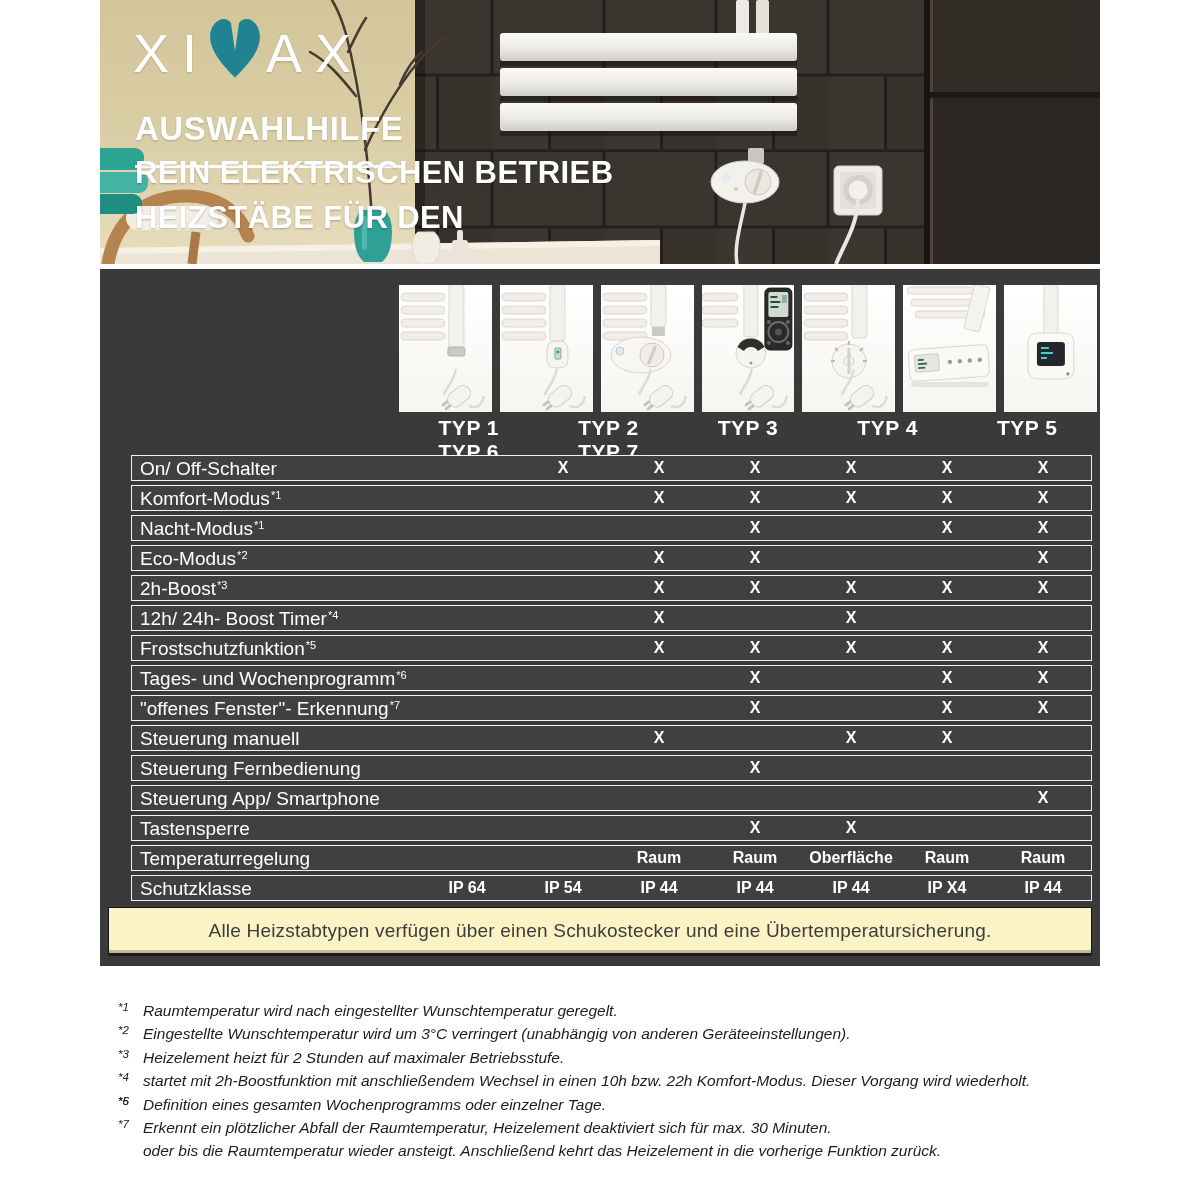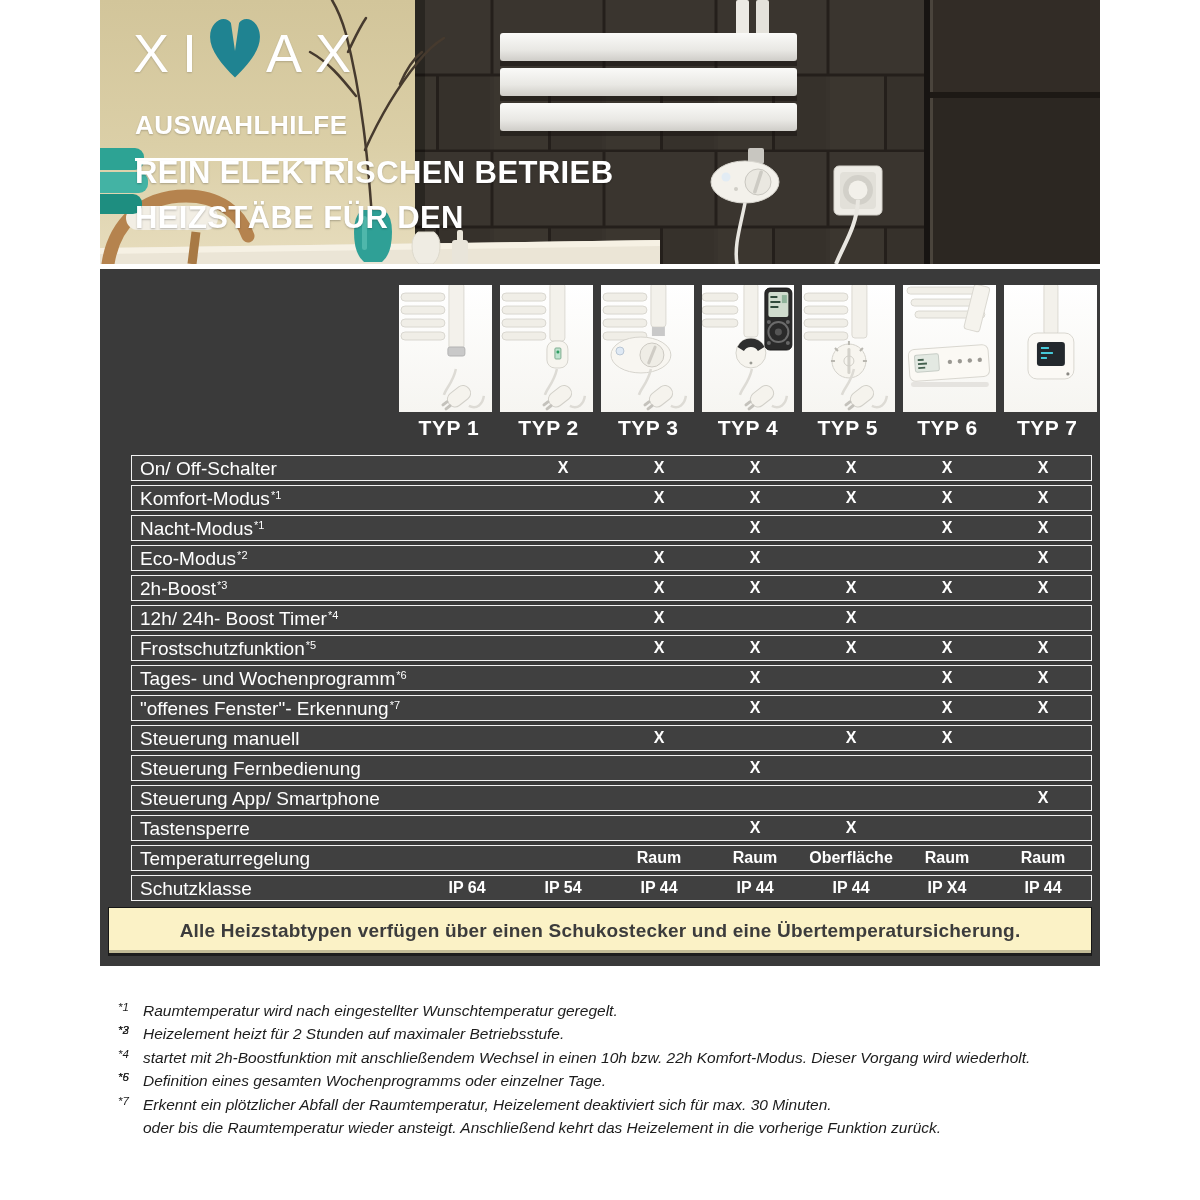--- a/index.html
+++ b/index.html
@@ -12,42 +12,42 @@
   *{margin:0;padding:0;box-sizing:border-box;}
   html,body{width:1200px;height:1200px;background:#fff;font-family:"Liberation Sans",sans-serif;}
   .page{position:relative;width:1200px;height:1200px;background:#fff;overflow:hidden;}
 
   
   .hero{position:absolute;left:100px;top:0;width:1000px;height:264px;overflow:hidden;background:#d7caa0;}
   .hero-photo{position:absolute;inset:0;width:1000px;height:264px;display:block;}
   .logo{position:absolute;left:33px;top:12px;display:flex;align-items:flex-end;color:#fff;
         font-size:54px;font-weight:400;letter-spacing:13px;line-height:1;text-shadow:0 1px 2px rgba(0,0,0,.18);}
   .logo .m-icon{width:58px;height:64px;margin:4px 2px 0 -4px;color:var(--teal);}
-  .eyebrow{position:absolute;left:35px;top:110px;display:inline-block;color:#fff;font-size:26px;font-weight:700;
+  .eyebrow{position:absolute;left:35px;top:110px;display:inline-block;color:#fff;font-size:33px;font-weight:700;
            letter-spacing:.5px;border-bottom:3px solid #fff;padding-bottom:17px;text-shadow:0 1px 2px rgba(0,0,0,.22);}
   .hero-title{position:absolute;left:35px;top:150px;color:#fff;font-size:31px;font-weight:700;line-height:45px;
               letter-spacing:.4px;text-shadow:0 1px 2px rgba(0,0,0,.25);}
 
   
   .board{position:absolute;left:100px;top:269px;width:1000px;height:697px;background:var(--board);}
   .products{position:absolute;left:299px;top:16px;width:698px;display:grid;grid-template-columns:repeat(7,1fr);gap:8px;}
   .pbox{height:127px;background:linear-gradient(180deg,#ffffff 0%,#f6f5f1 100%);overflow:hidden;}
   .pbox svg{display:block;width:100%;height:100%;}
-  .typ-labels{position:absolute;left:299px;top:147px;width:698px;display:grid;grid-template-columns:repeat(7,1fr);}
+  .typ-labels{position:absolute;left:299px;top:147px;width:698px;display:grid;grid-template-columns:repeat(5,1fr);}
   .typ-label{text-align:center;color:#fff;font-weight:700;font-size:21px;letter-spacing:.5px;}
   .rows{position:absolute;left:8px;top:186px;width:984px;padding-left:23px;}
   .frow{display:grid;grid-template-columns:287px repeat(7,1fr);align-items:center;height:26px;
         background:var(--row);border:1px solid #f2f2f2;margin-bottom:4px;}
   .frow .label{color:#fff;font-size:19px;padding-left:8px;white-space:nowrap;line-height:1;}
   .frow .label sup{font-size:11px;line-height:0;vertical-align:6px;margin-left:1px;}
   .cell{text-align:center;color:#fff;font-weight:700;font-size:16px;line-height:1;}
   .banner{position:absolute;left:8px;top:638px;width:984px;height:49px;background:var(--banner-bg);
           border:1px solid #161616;border-bottom:3px solid #1d1d1d;box-shadow:inset 0 -3px 0 rgba(90,85,60,.35);
           display:flex;align-items:center;justify-content:center;}
-  .banner span{color:var(--banner-text);font-weight:700;font-size:19px;letter-spacing:.2px;}
+  .banner span{color:var(--banner-text);font-weight:400;font-size:19px;letter-spacing:.2px;}
 
   
   .footnotes{position:absolute;left:100px;top:999px;width:1020px;color:#1c1c1c;}
   .fn-line{position:relative;font-style:italic;font-size:15.5px;line-height:23.4px;padding-left:43px;white-space:nowrap;}
   .fn-marker{position:absolute;left:18px;top:-3px;font-size:11.5px;font-style:italic;}
 </style>
 </head>
 <body>
 
 <div class="page">
@@ -461,21 +461,21 @@
           <div class="cell">IP 44</div>
         </div>
       </div>
     <div class="banner">
       <span>Alle Heizstabtypen verfügen über einen Schukostecker und eine Übertemperatursicherung.</span>
     </div>
   </section>
 
   <section class="footnotes" id="footnotes">
       <div class="fn-line"><span class="fn-marker">*1</span><span>Raumtemperatur wird nach eingestellter Wunschtemperatur geregelt.</span></div>
-      <div class="fn-line"><span class="fn-marker">*2</span></div>
+      <div class="fn-line"><span class="fn-marker">*2</span><span>Eingestellte Wunschtemperatur wird um 3°C verringert (unabhängig von anderen Geräteeinstellungen).</span></div>
       <div class="fn-line"><span class="fn-marker">*3</span><span>Heizelement heizt für 2 Stunden auf maximaler Betriebsstufe.</span></div>
       <div class="fn-line"><span class="fn-marker">*4</span><span>startet mit 2h-Boostfunktion mit anschließendem Wechsel in einen 10h bzw. 22h Komfort-Modus. Dieser Vorgang wird wiederholt.</span></div>
       <div class="fn-line"><span class="fn-marker">*5</span></div>
       <div class="fn-line"><span class="fn-marker">*6</span><span>Definition eines gesamten Wochenprogramms oder einzelner Tage.</span></div>
       <div class="fn-line"><span class="fn-marker">*7</span><span>Erkennt ein plötzlicher Abfall der Raumtemperatur, Heizelement deaktiviert sich für max. 30 Minuten.</span></div>
       <div class="fn-line"><span>oder bis die Raumtemperatur wieder ansteigt. Anschließend kehrt das Heizelement in die vorherige Funktion zurück.</span></div>
     </section>
 
 </div>
 

